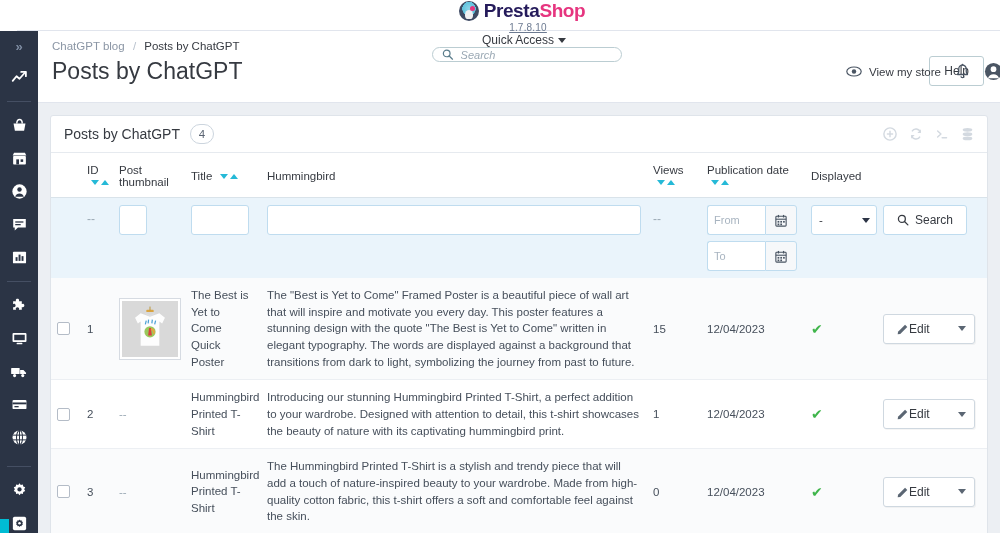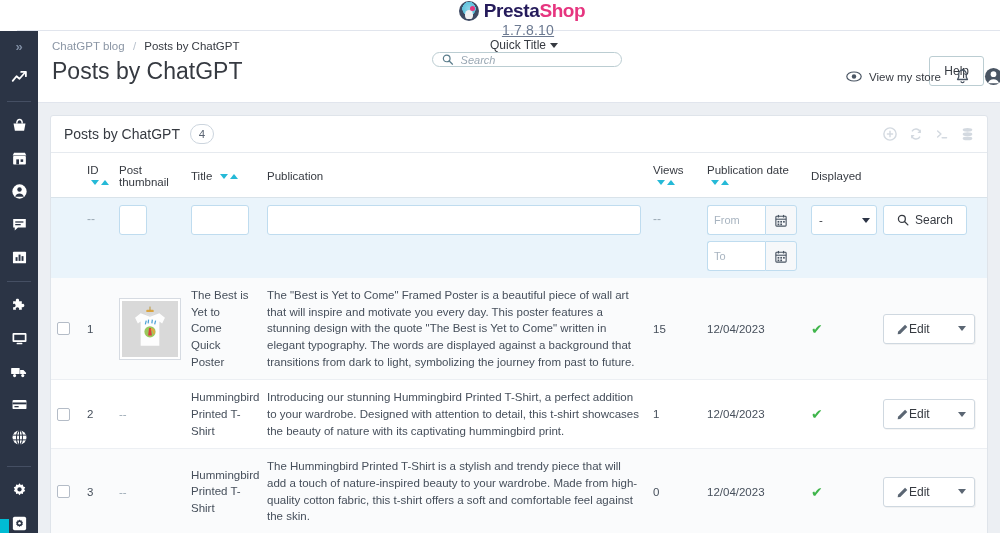--- a/index.html
+++ b/index.html
@@ -26,21 +26,21 @@
     width: 8px; height: 9px; border-radius: 50% 50% 40% 40%;
     background: #f0f0f2;
   }
   .ps-mark::before {
     content: ""; position: absolute; left: 11px; top: 5px;
     width: 5px; height: 5px; border-radius: 50%; background: #e6357f; z-index: 2;
   }
   .ps-name { font-size: 19px; font-weight: bold; letter-spacing: -.4px; margin-left: 5px; }
   .ps-name .a { color: #251b5b; }
   .ps-name .b { color: #e6357f; }
-  .ps-version { font-size: 14px; color: #6c7a91; margin-left: 22px; letter-spacing: .2px; text-decoration: underline; }
+  .ps-version { font-size: 10px; color: #6c7a91; margin-left: 22px; letter-spacing: .2px; text-decoration: underline; }
   .quick-access {
     font-size: 12px; color: #363a41; margin-left: 14px; cursor: pointer;
     display: flex; align-items: center; gap: 4px;
   }
   .caret-d { width: 0; height: 0; border-left: 4px solid transparent; border-right: 4px solid transparent; border-top: 5px solid #363a41; }
   .search-box {
     margin-left: 20px; width: 190px; height: 22px; border: 1px solid #bbcdd2;
     border-radius: 11px; display: flex; align-items: center; padding: 0 9px; gap: 7px;
   }
   .search-box input {
@@ -186,21 +186,21 @@
 <div class="topbar">
   <div class="ps-logo-wrap">
     <div class="ps-mark"></div>
     <div class="ps-name">
       <span class="a">Presta</span><span class="b">Shop</span>
     </div>
   </div>
   <span class="ps-version">1.7.8.10</span>
 
   <div class="quick-access">
-    <span>Quick Title</span>
+    <span>Quick Access</span>
     <span class="caret-d"></span>
   </div>
 
   <div class="search-box">
     <svg width="13" height="13" viewBox="0 0 16 16">
       <circle cx="6.5" cy="6.5" r="4.6" fill="none" stroke="#5b7d8c" stroke-width="1.7"></circle>
       <line x1="10" y1="10" x2="14.5" y2="14.5" stroke="#5b7d8c" stroke-width="1.7" stroke-linecap="round"></line>
     </svg>
     <input type="text" placeholder="Search" style="">
   </div>
@@ -412,21 +412,21 @@
             </span>
           </th>
           <th>Post thumbnail</th>
           <th>
             <span>Title</span>
             <span class="sortc">
               <i class="sc-d"></i>
                 <i class="sc-u"></i>
             </span>
           </th>
-          <th style="padding-left:10px">Publication</th>
+          <th style="padding-left:10px">Hummingbird</th>
           <th>
             <span>Views</span>
             <span class="sortc">
               <i class="sc-d"></i>
                 <i class="sc-u"></i>
             </span>
           </th>
           <th>
             <span>Publication date</span>
             <span class="sortc">

